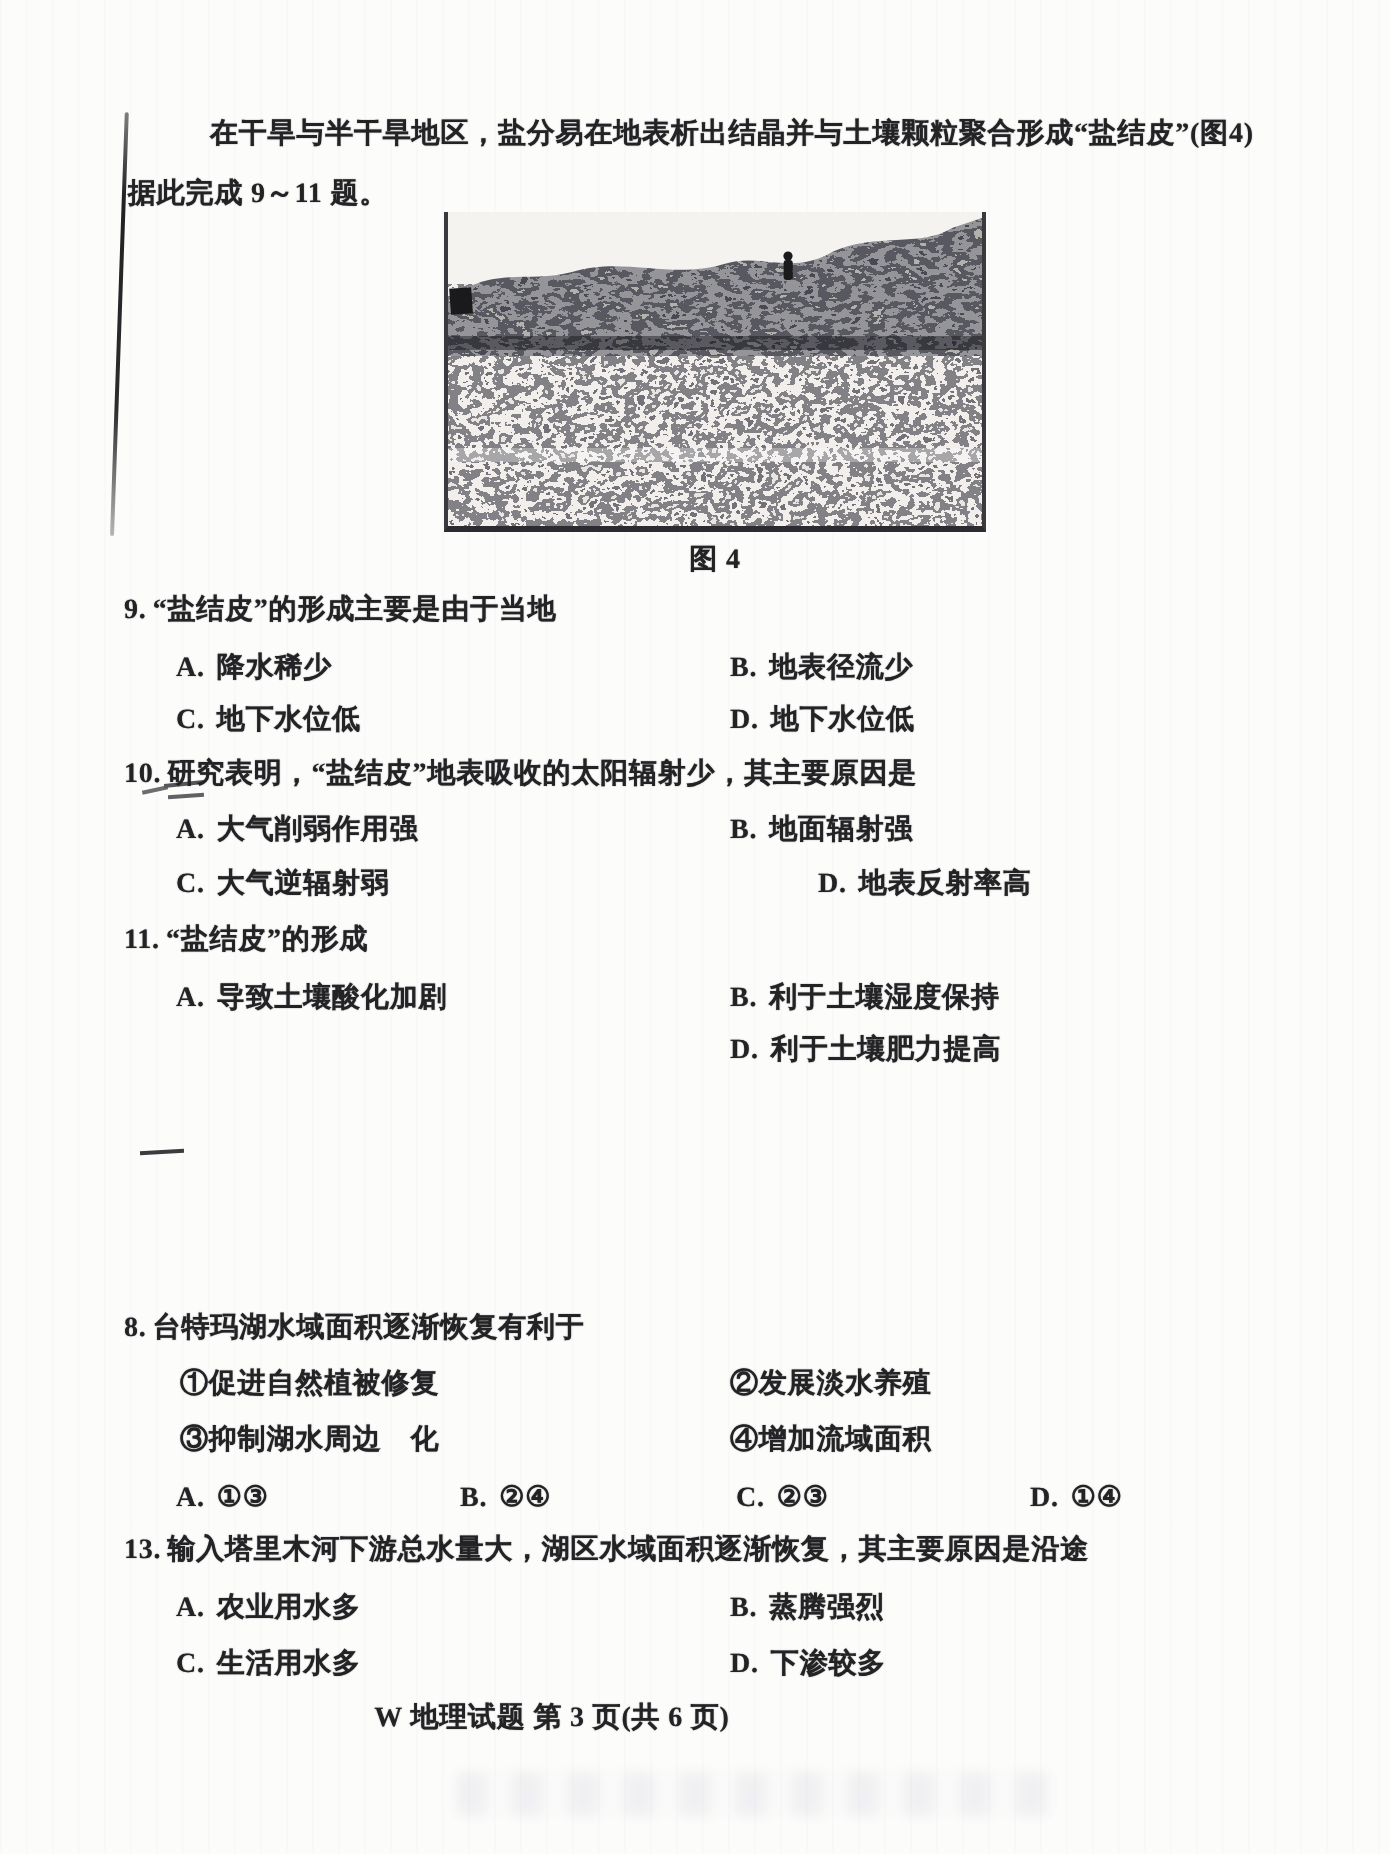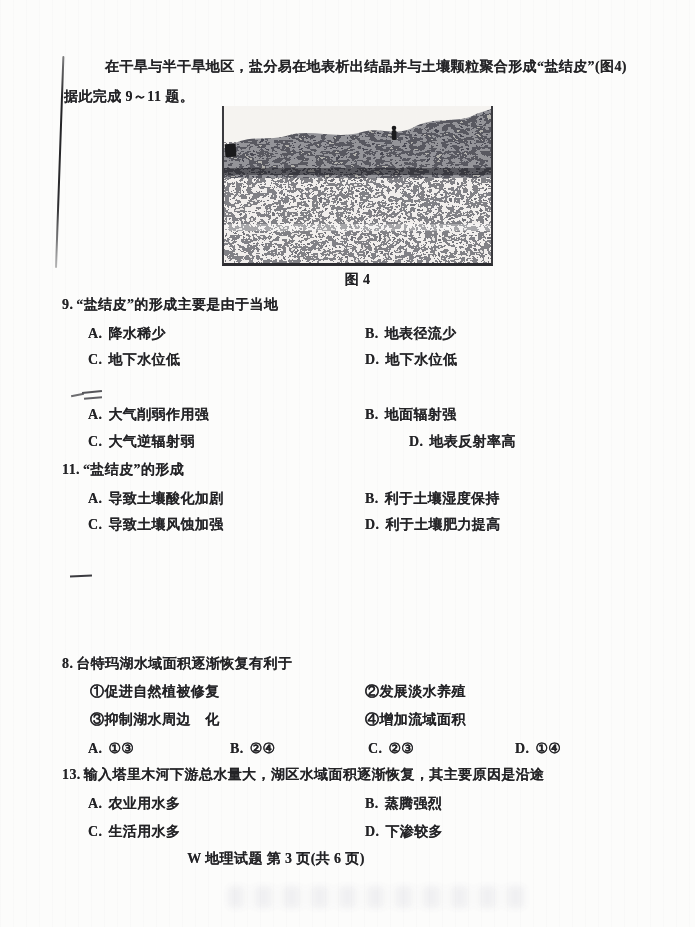--- a/index.html
+++ b/index.html
@@ -107,29 +107,29 @@
     </svg>
   </div>
   <div class="t caption">图 4</div>
 
   <div class="t" style="left:62px;top:296px;"><span class="num">9.</span><span>“盐结皮”的形成主要是由于当地</span></div>
   <div class="t" style="left:88px;top:325px;"><span class="optlabel">A.</span><span>降水稀少</span></div>
   <div class="t" style="left:365px;top:325px;"><span class="optlabel">B.</span><span>地表径流少</span></div>
   <div class="t" style="left:88px;top:351px;"><span class="optlabel">C.</span><span>地下水位低</span></div>
   <div class="t" style="left:365px;top:351px;"><span class="optlabel">D.</span><span>地下水位低</span></div>
 
+  <div class="t" style="left:62px;top:378px;"><span class="num">10.</span><span>研究表明，“盐结皮”地表吸收的太阳辐射少，其主要原因是</span></div>
   <div class="t" style="left:88px;top:406px;"><span class="optlabel">A.</span><span>大气削弱作用强</span></div>
   <div class="t" style="left:365px;top:406px;"><span class="optlabel">B.</span><span>地面辐射强</span></div>
   <div class="t" style="left:88px;top:433px;"><span class="optlabel">C.</span><span>大气逆辐射弱</span></div>
   <div class="t" style="left:365px;top:433px;margin-left:44px;"><span class="optlabel">D.</span><span>地表反射率高</span></div>
 
   <div class="t" style="left:62px;top:461px;"><span class="num">11.</span><span>“盐结皮”的形成</span></div>
   <div class="t" style="left:88px;top:490px;"><span class="optlabel">A.</span><span>导致土壤酸化加剧</span></div>
   <div class="t" style="left:365px;top:490px;"><span class="optlabel">B.</span><span>利于土壤湿度保持</span></div>
-  <div class="t" style="left:88px;top:516px;"><span class="optlabel">C.</span><span>导致土壤风蚀加强</span></div>
   <div class="t" style="left:365px;top:516px;"><span class="optlabel">D.</span><span>利于土壤肥力提高</span></div>
 
   <div class="dash-mark"></div>
 
   <div class="t" style="left:62px;top:655px;"><span class="num">8.</span><span>台特玛湖水域面积逐渐恢复有利于</span></div>
   <div class="t" style="left:90px;top:683px;"><span>①</span><span>促进自然植被修复</span></div>
   <div class="t" style="left:365px;top:683px;"><span>②</span><span>发展淡水养殖</span></div>
   <div class="t" style="left:90px;top:711px;"><span>③</span><span>抑制湖水周边　化</span></div>
   <div class="t" style="left:365px;top:711px;"><span>④</span><span>增加流域面积</span></div>
   <div class="t" style="left:88px;top:740px;"><span class="optlabel">A.</span><span>①③</span></div>

